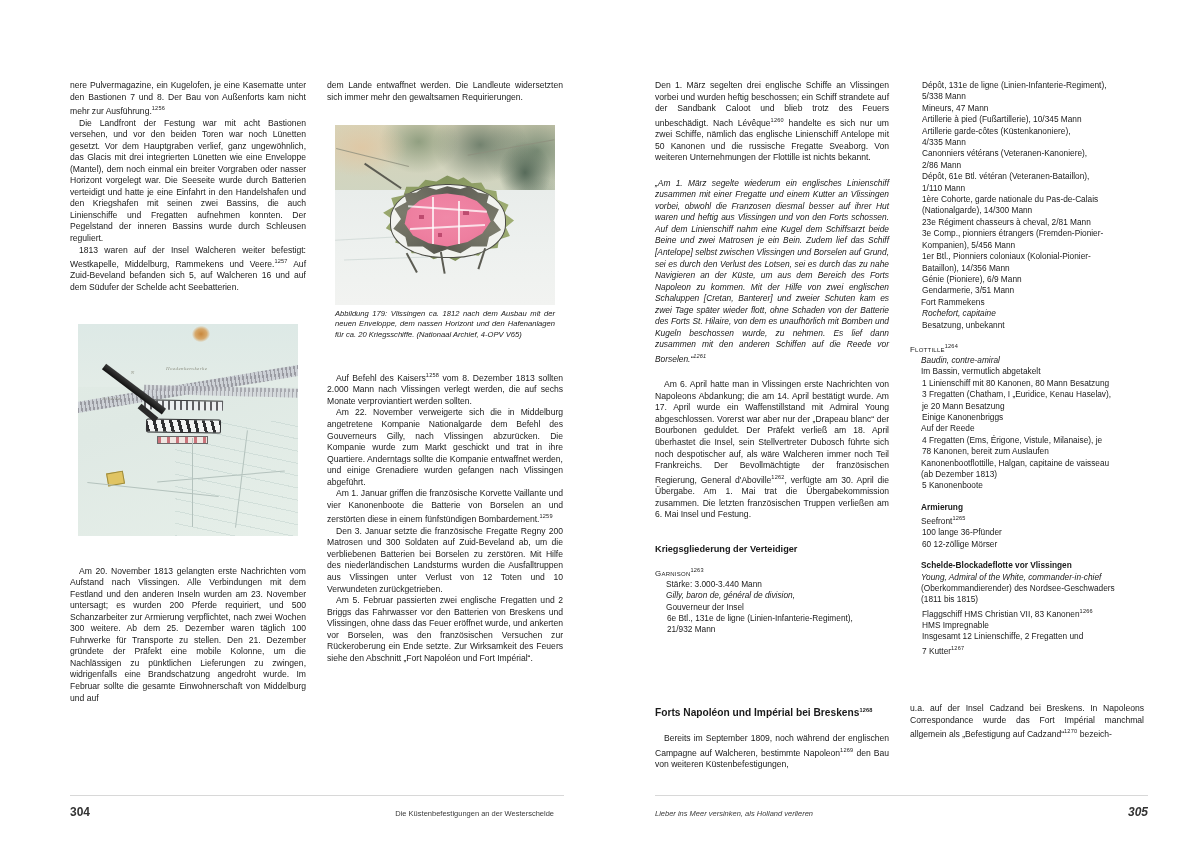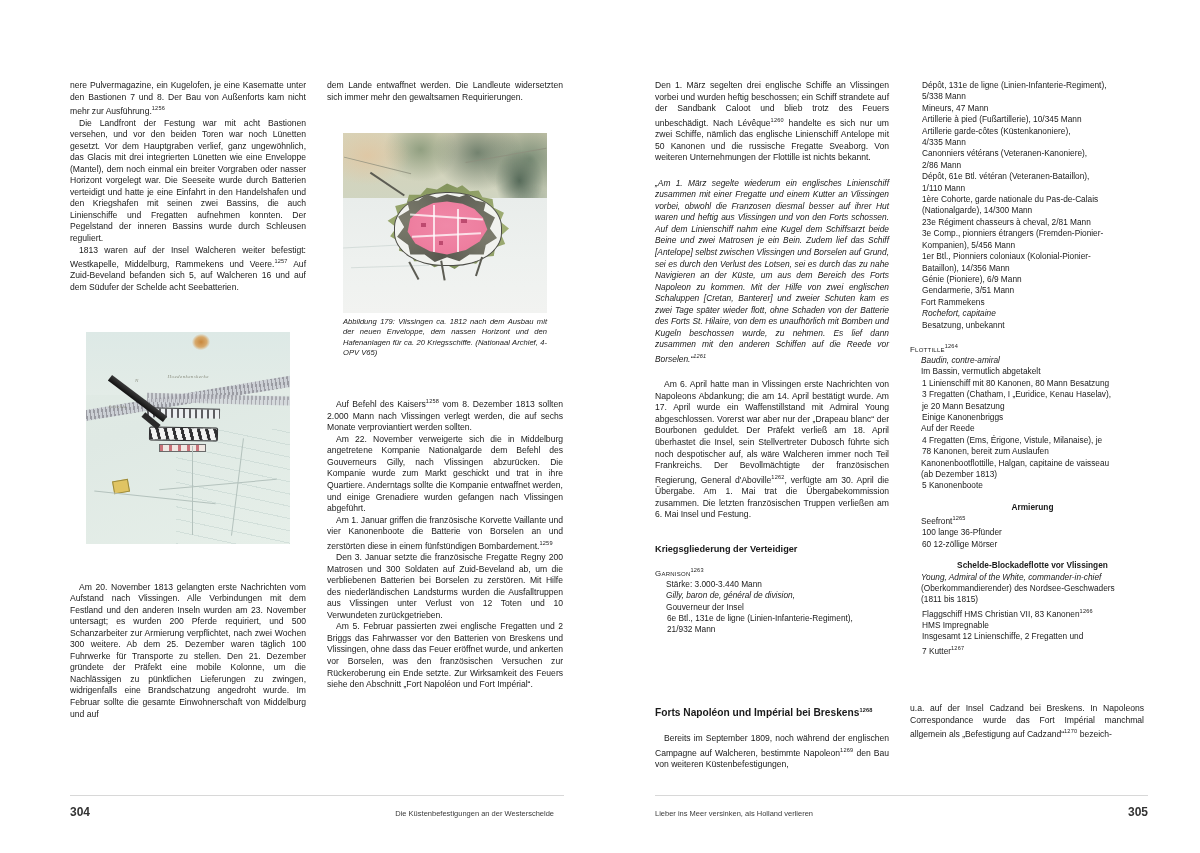--- a/index.html
+++ b/index.html
@@ -58,21 +58,21 @@
     font-size: 8.4px;
     line-height: 11.55px;
     text-align: justify;
     font-style: italic;
     text-indent: 0;
   }
   .gap-sm { height: 10px; }
   .gap-md { height: 14px; }
   .gap-lg { height: 22px; }
 
-  .figure { margin: 16px; }
+  .figure { margin: 8px; }
   .figimg {
     width: 100%;
     display: block;
     border: 0;
   }
   .figcap {
     margin: 4px 0 0 0;
     font-size: 7.6px;
     line-height: 10.3px;
     font-style: italic;
@@ -99,21 +99,21 @@
     letter-spacing: 0.25px;
   }
   .listline {
     font-size: 8.3px;
     line-height: 11.4px;
     text-align: left;
   }
   .listline.i1 { padding-left: 12px; text-indent: -0px; }
   .listline.i0 { padding-left: 11px; }
   .ital { font-style: italic; }
-  .bold { font-weight: bold; text-align: center; }
+  .bold { font-weight: bold; }
   sup.ref {
     font-size: 5.6px;
     vertical-align: super;
     letter-spacing: 0.2px;
   }
 
   .footer {
     position: absolute;
     left: 0;
     right: 0;
@@ -129,21 +129,21 @@
   .page-left .footer-rule { left: 70px; right: 36px; }
   .page-right .footer-rule { left: 55px; right: 52px; }
   .footer-inner {
     position: absolute;
     top: 10px;
     display: flex;
     align-items: baseline;
     width: 100%;
   }
   .page-left .footer-inner { left: 70px; right: 36px; width: 494px; }
-  .page-right .footer-inner { left: 55px; right: 36px; width: 493px; }
+  .page-right .footer-inner { left: 55px; right: 36px; width: 493px; font-style: italic; }
   .folio {
     font-size: 12px;
     font-weight: bold;
     color: #333;
   }
   .runhead {
     font-size: 7.5px;
     color: #3a3a3a;
     flex: 1;
     text-align: center;

